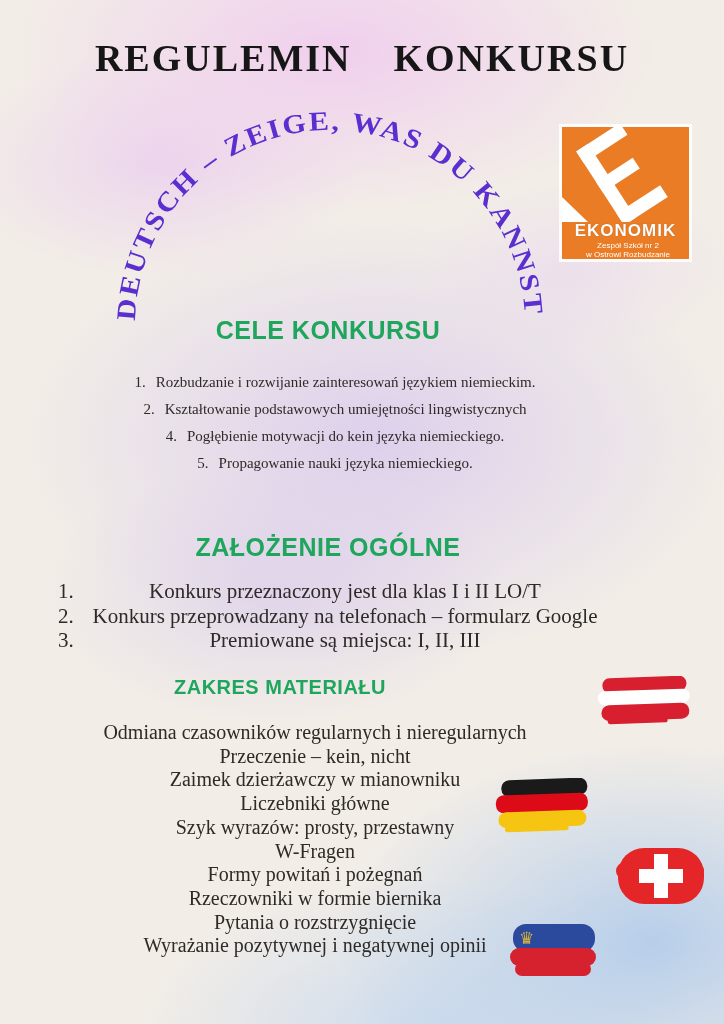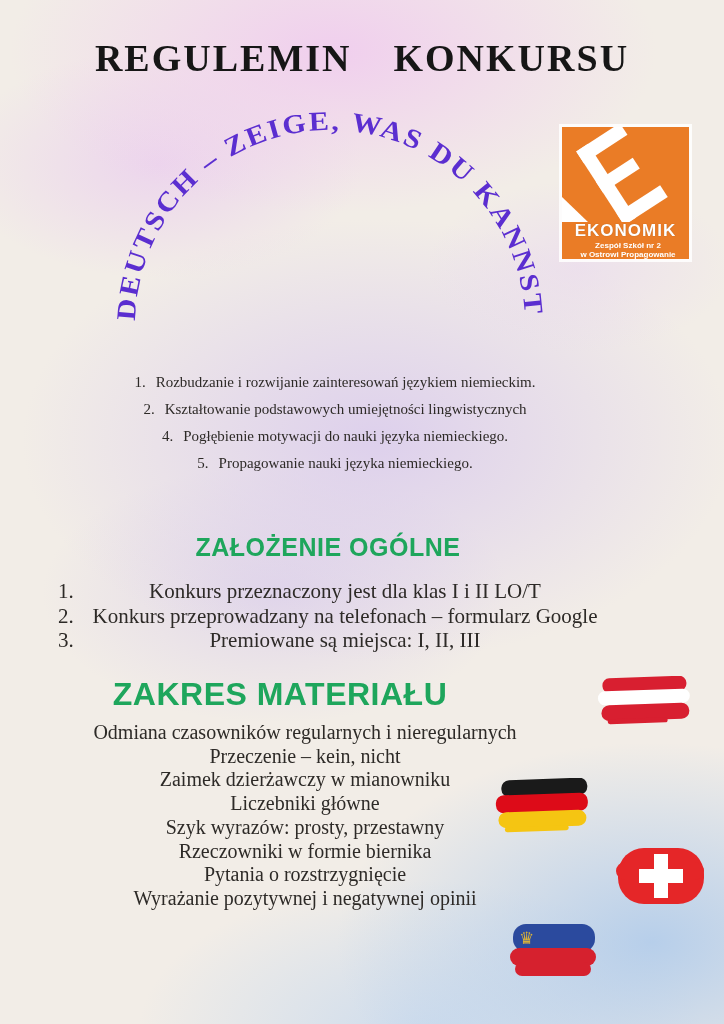--- a/index.html
+++ b/index.html
@@ -46,50 +46,50 @@
   }
   .logo-e{position:absolute;top:0;left:0;}
   .logo-name{
     position:absolute;top:94px;left:0;width:127px;text-align:center;
     font-family:"Liberation Sans", sans-serif;font-weight:bold;
     font-size:17px;color:#ffffff;letter-spacing:1px;
     text-shadow:0 0 1px rgba(120,60,0,.6);
   }
   .logo-sub1,.logo-sub2{
     position:absolute;left:0;width:132px;text-align:center;
-    font-family:"Liberation Sans", sans-serif;font-weight:bold;
+    font-family:"Liberation Sans", sans-serif;font-weight:normal;
     font-size:8px;color:#ffffff;
   }
   .logo-sub1{top:114px;}
   .logo-sub2{top:123px;}
 
   
   .heading{
     font-family:"Liberation Sans", sans-serif;
     font-weight:bold;color:#1ea65c;font-size:25px;letter-spacing:.5px;
     text-align:center;
   }
   .heading-cele{top:316px;left:0;width:656px;}
   .heading-zal{top:533px;left:0;width:656px;}
-  .heading-zakres{top:676px;left:0;width:560px;font-size:32px;}
+  .heading-zakres{top:676px;left:0;width:560px;font-size:20px;}
 
   
   ol,ul{margin:0;padding:0;list-style:none;}
   .list-cele{top:369px;left:0;width:670px;}
   .list-cele li{
     text-align:center;font-size:15px;line-height:27px;color:#2d2a27;
   }
   .list-cele .num{margin-right:10px;}
 
   .list-zal{top:579px;left:40px;width:610px;}
   .list-zal li{position:relative;font-size:21px;line-height:24.5px;color:#2d2a27;}
   .list-zal .num{position:absolute;left:18px;top:0;}
   .list-zal .txt{display:block;width:100%;text-align:center;}
 
-  .list-zakres{top:721px;left:10px;width:590px;}
+  .list-zakres{top:721px;left:20px;width:590px;}
   .list-zakres li{
     text-align:center;font-size:20px;line-height:23.7px;color:#2d2a27;
   }
 
   .flag{position:absolute;}
 </style>
 </head>
 <body>
 
 <div class="poster">
@@ -112,31 +112,32 @@
       <g fill="#ffffff" transform="rotate(-33 63 50)">
         <rect x="36" y="2" width="14" height="88"></rect>
         <rect x="36" y="2" width="52" height="14"></rect>
         <rect x="36" y="38" width="44" height="13"></rect>
         <rect x="36" y="76" width="52" height="14"></rect>
       </g>
       <polygon fill="#ffffff" points="0,70 26,95 0,95"></polygon>
     </svg>
     <div class="logo-name">EKONOMIK</div>
     <div class="logo-sub1">Zespół Szkół nr 2</div>
-    <div class="logo-sub2">w Ostrowi Propagowanie</div>
+    <div class="logo-sub2">w Ostrowi Rozbudzanie</div>
   </div>
 
+  <div class="abs heading heading-cele">CELE KONKURSU</div>
 
   <ol class="abs list-cele">
     <li>
       <span class="num">1.</span><span>Rozbudzanie i rozwijanie zainteresowań językiem niemieckim.</span></li>
     <li>
       <span class="num">2.</span><span>Kształtowanie podstawowych umiejętności lingwistycznych</span></li>
     <li>
-      <span class="num">4.</span><span>Pogłębienie motywacji do nauki języka niemieckiego.</span></li>
+      <span class="num">4.</span><span>Pogłębienie motywacji do kein języka niemieckiego.</span></li>
     <li>
       <span class="num">5.</span><span>Propagowanie nauki języka niemieckiego.</span></li>
   </ol>
 
   <div class="abs heading heading-zal">ZAŁOŻENIE OGÓLNE</div>
 
   <ol class="abs list-zal">
     <li>
       <span class="num">1.</span>
       <span class="txt">Konkurs przeznaczony jest dla klas I i II LO/T</span>
@@ -152,20 +153,22 @@
   </ol>
 
   <div class="abs heading heading-zakres">ZAKRES MATERIAŁU</div>
 
   <ul class="abs list-zakres">
     <li>Odmiana czasowników regularnych i nieregularnych</li>
     <li>Przeczenie – kein, nicht</li>
     <li>Zaimek dzierżawczy w mianowniku</li>
     <li>Liczebniki główne</li>
     <li>Szyk wyrazów: prosty, przestawny</li>
+    <li>W-Fragen</li>
+    <li>Formy powitań i pożegnań</li>
     <li>Rzeczowniki w formie biernika</li>
     <li>Pytania o rozstrzygnięcie</li>
     <li>Wyrażanie pozytywnej i negatywnej opinii</li>
   </ul>
 
   <svg class="flag" style="top:676px;left:597px;" width="94" height="50" viewBox="0 0 94 50">
     <g transform="rotate(-2 47 25)">
       <rect x="6" y="1" width="84" height="15" rx="7" fill="#d81f30"></rect>
       <rect x="1" y="14" width="92" height="14" rx="7" fill="#ffffff"></rect>
       <rect x="3" y="17" width="88" height="5" rx="2.5" fill="#ffffff"></rect>

